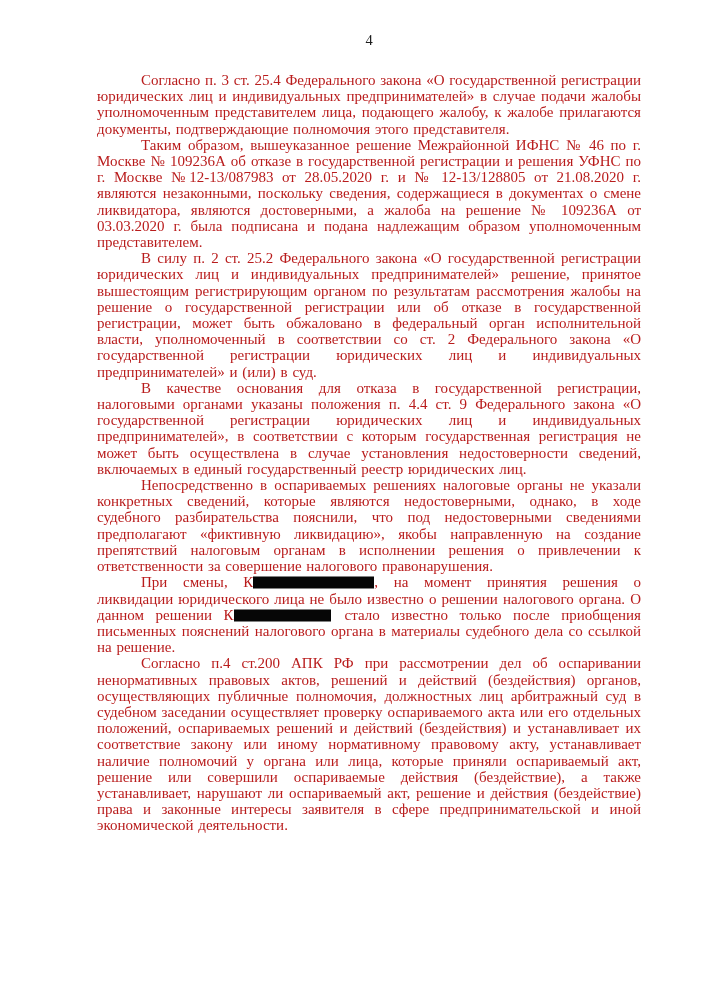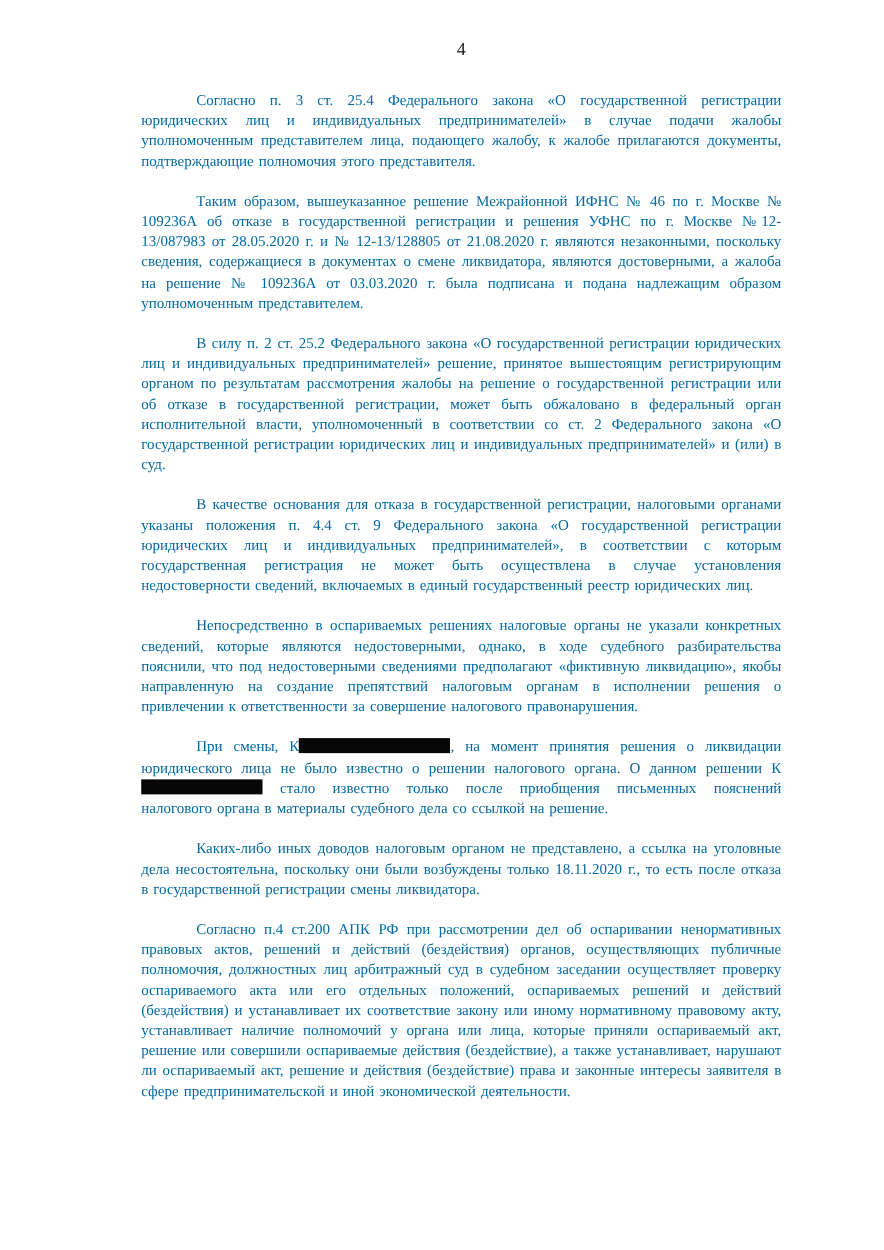--- a/index.html
+++ b/index.html
@@ -21,26 +21,26 @@
     background: #ffffff;
   }
   .page-number {
     text-align: center;
     font-size: 14.5px;
     line-height: 16px;
     color: #1c1c1c;
     margin: 0 0 24px 0;
   }
   p.para {
-    margin: 16px;
+    margin: 0;
     text-indent: 44px;
     text-align: justify;
-    font-size: 12px;
+    font-size: 15px;
     line-height: 16.2px;
-    color: #0369a1;
+    color: #b91c1c;
     word-spacing: 1px;
   }
   p.para.continues {
     text-align-last: justify;
   }
   .redact {
     display: inline-block;
     background: #060606;
     height: 12px;
     transform: translateY(1.5px);
@@ -61,18 +61,17 @@
 
   <p class="para">В силу п. 2 ст. 25.2 Федерального закона «О государственной регистрации юридических лиц и индивидуальных предпринимателей» решение, принятое вышестоящим регистрирующим органом по результатам рассмотрения жалобы на решение о государственной регистрации или об отказе в государственной регистрации, может быть обжаловано в федеральный орган исполнительной власти, уполномоченный в соответствии со ст. 2 Федерального закона «О государственной регистрации юридических лиц и индивидуальных предпринимателей» и (или) в суд.</p>
 
   <p class="para">В качестве основания для отказа в государственной регистрации, налоговыми органами указаны положения п. 4.4 ст. 9 Федерального закона «О государственной регистрации юридических лиц и индивидуальных предпринимателей», в соответствии с которым государственная регистрация не может быть осуществлена в случае установления недостоверности сведений, включаемых в единый государственный реестр юридических лиц.</p>
 
   <p class="para">Непосредственно в оспариваемых решениях налоговые органы не указали конкретных сведений, которые являются недостоверными, однако, в ходе судебного разбирательства пояснили, что под недостоверными сведениями предполагают «фиктивную ликвидацию», якобы направленную на создание препятствий налоговым органам в исполнении решения о привлечении к ответственности за совершение налогового правонарушения.</p>
 
   <p class="para"><span>При смены, К</span><span class="redact w1"></span><span>, на момент принятия решения о ликвидации юридического лица не было известно о решении налогового органа. О данном решении К</span><span class="redact w2"></span><span>стало известно только после приобщения письменных пояснений налогового органа в материалы судебного дела со ссылкой на решение.</span></p>
 
 
-  <p class="para">Каких-либо иных доводов налоговым органом не представлено, а ссылка на уголовные дела несостоятельна, поскольку они были возбуждены только 18.11.2020 г., то есть после отказа в государственной регистрации смены ликвидатора.</p>
 
   <p class="para">Согласно п.4 ст.200 АПК РФ при рассмотрении дел об оспаривании ненормативных правовых актов, решений и действий (бездействия) органов, осуществляющих публичные полномочия, должностных лиц арбитражный суд в судебном заседании осуществляет проверку оспариваемого акта или его отдельных положений, оспариваемых решений и действий (бездействия) и устанавливает их соответствие закону или иному нормативному правовому акту, устанавливает наличие полномочий у органа или лица, которые приняли оспариваемый акт, решение или совершили оспариваемые действия (бездействие), а также устанавливает, нарушают ли оспариваемый акт, решение и действия (бездействие) права и законные интересы заявителя в сфере предпринимательской и иной экономической деятельности.</p>
 
 
 </div>
 
 </body></html>

